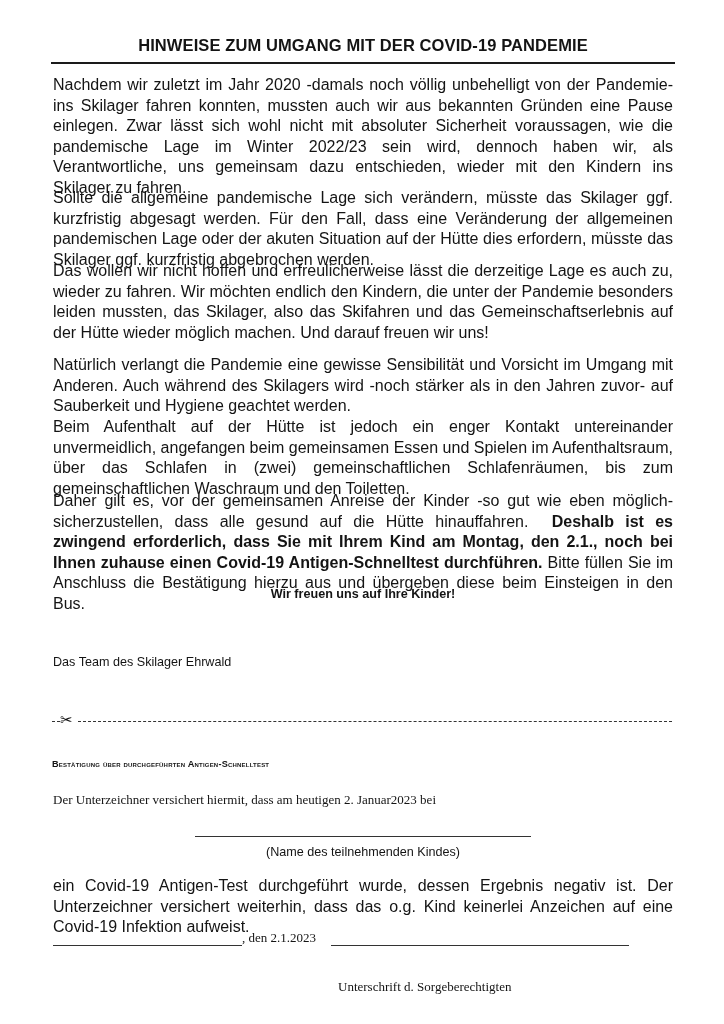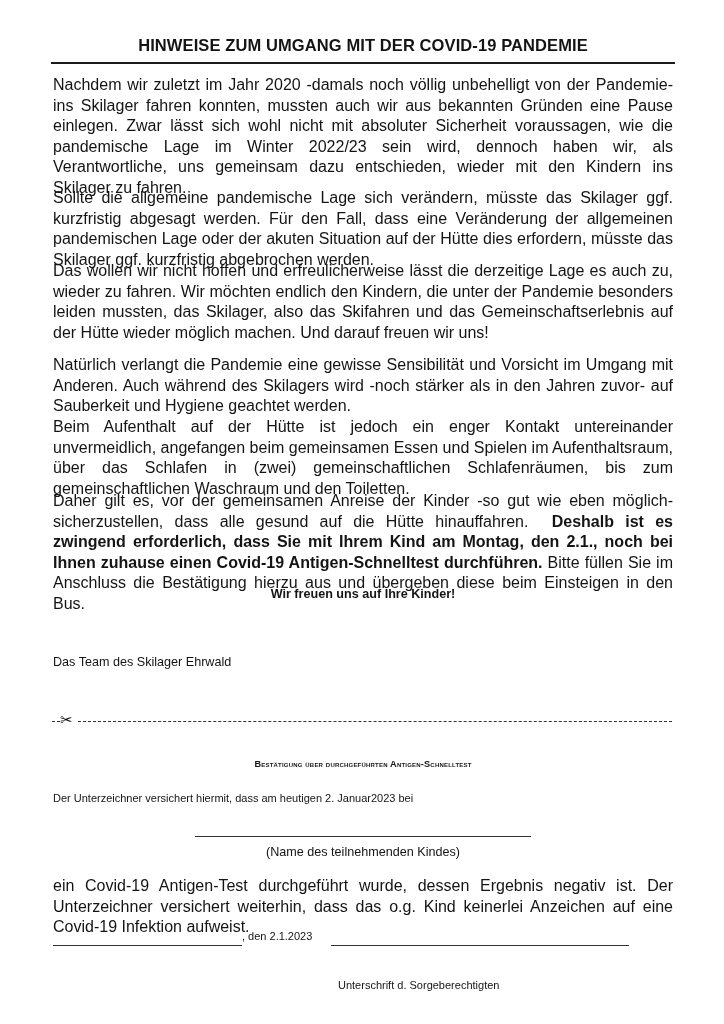--- a/index.html
+++ b/index.html
@@ -31,28 +31,28 @@
   .cutline .dash-left {
     position: absolute; left: 0; top: 7px; width: 8px; border-top: 1px dashed #333;
   }
   .cutline .scissors {
     position: absolute; left: 8px; top: -2px; font-size: 15px; line-height: 16px; color: #111;
   }
   .cutline .dash-right {
     position: absolute; left: 26px; right: 0; top: 7px; border-top: 1px dashed #333;
   }
   .confirm-title {
-    position: absolute; left: 52px; width: 622px; top: 759px; text-align: center;
+    position: absolute; left: 52px; width: 622px; top: 759px; 
     font-weight: bold; font-size: 9.2px; letter-spacing: 0.2px; font-variant: small-caps;
   }
   .line {
     position: absolute; border-top: 1px solid #333; height: 0;
   }
   .label-center { position: absolute; font-size: 12.6px; text-align: center; }
-  .small-text { position: absolute; font-size: 11px; }
+  .small-text { position: absolute; font-size: 13px; font-family: Liberation Serif, serif; }
 </style>
 </head>
 <body>
 
 <div class="page">
 
   <div class="title">HINWEISE ZUM UMGANG MIT DER COVID-19 PANDEMIE</div>
   <div class="title-rule"></div>
 
   <div class="para" style="top:75px;">Nachdem wir zuletzt im Jahr 2020 -damals noch völlig unbehelligt von der Pandemie- ins Skilager fahren konnten, mussten auch wir aus bekannten Gründen eine Pause einlegen. Zwar lässt sich wohl nicht mit absoluter Sicherheit voraussagen, wie die pandemische Lage im Winter 2022/23 sein wird, dennoch haben wir, als Verantwortliche, uns gemeinsam dazu entschieden, wieder mit den Kindern ins Skilager zu fahren.</div>

